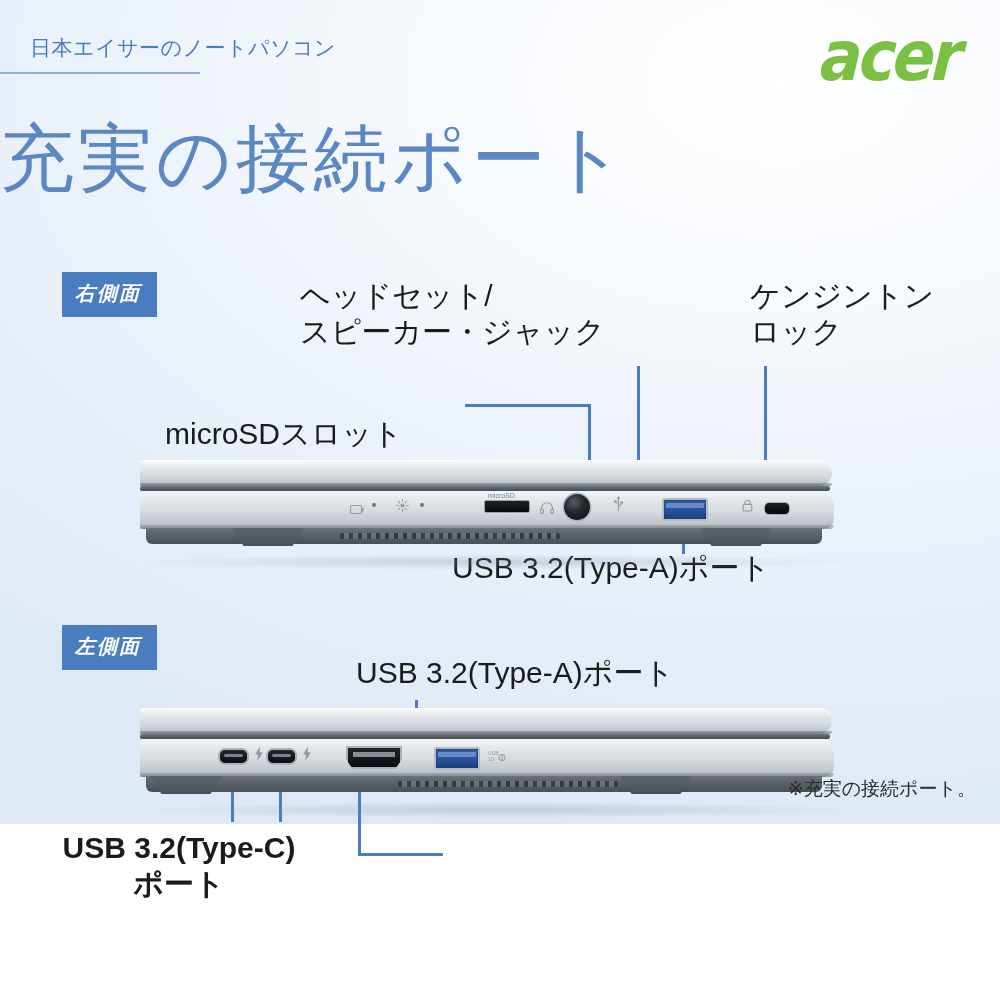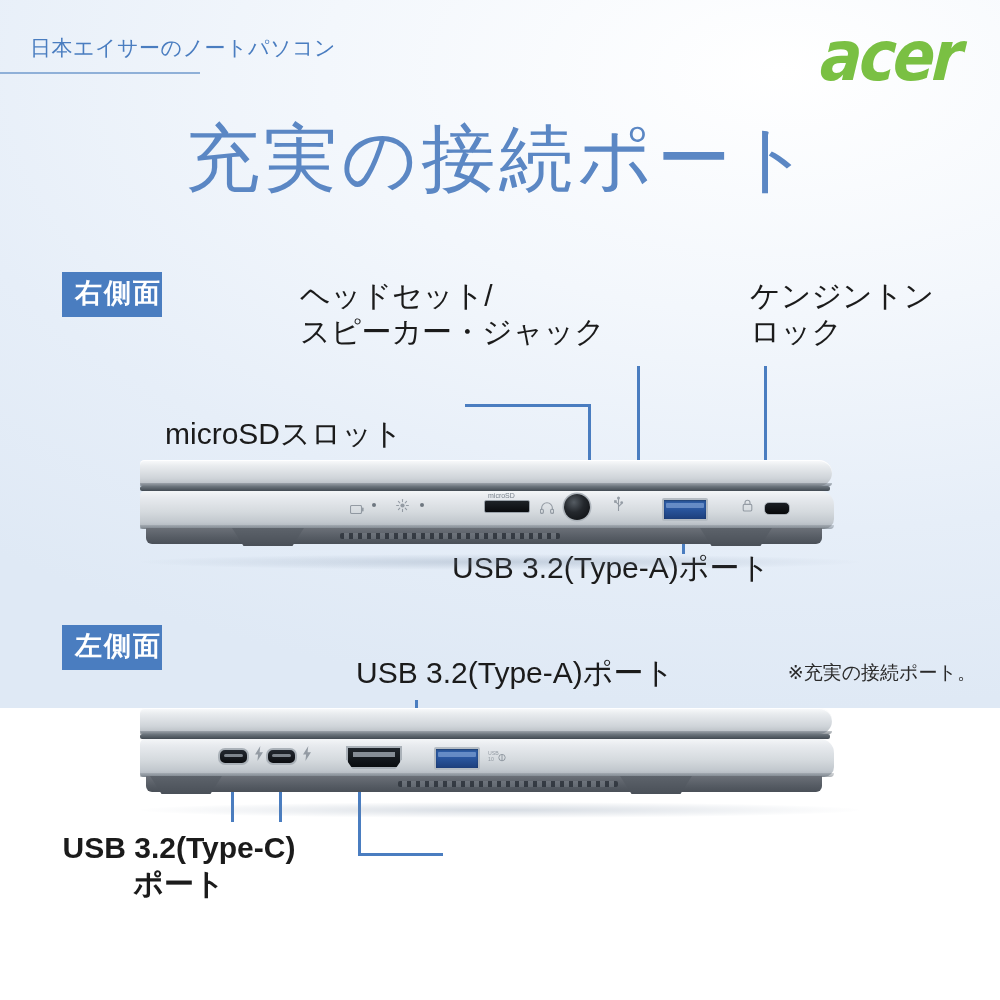--- a/index.html
+++ b/index.html
@@ -2,21 +2,21 @@
 <html><head>
 <meta charset="utf-8">
 <style>
   html,body{margin:0;padding:0;}
   body{
     width:1000px;height:1000px;overflow:hidden;
     font-family:"Liberation Sans","DejaVu Sans",sans-serif;
     background:#ffffff;
   }
   .page{
-    position:relative;width:1000px;height:708px;
+    position:relative;width:1000px;height:824px;
     background:
       radial-gradient(120% 90% at 78% 10%, #ffffff 0%, #f3f7fc 38%, #e6eef8 72%, #dfe9f5 100%),
       linear-gradient(160deg,#eef4fb 0%,#e4edf8 55%,#dde8f4 100%);
   }
 
   
   .hdr-link{
     position:absolute;left:30px;top:34px;
     font-size:21px;color:#4a7dc0;letter-spacing:.5px;
     white-space:nowrap;
@@ -28,30 +28,30 @@
   .acer-logo{
     position:absolute;right:38px;top:22px;
     font-size:62px;line-height:62px;font-weight:700;
     color:#7ac043;font-style:italic;letter-spacing:-3px;
     font-family:"DejaVu Sans",sans-serif;
     transform:scaleY(1.12) skewX(-4deg);transform-origin:right top;
   }
 
   
   .main-title{
-    position:absolute;left:0;right:0;top:118px;text-align:center;
+    position:absolute;left:0;right:0;top:118px;text-align:left;
     font-size:74px;line-height:82px;color:#5b87c4;letter-spacing:4px;
     font-weight:400;
   }
 
   
   .badge{
     position:absolute;background:#4a7dc0;color:#ffffff;
-    font-size:27px;line-height:27px;font-weight:700;
-    padding:8px 0 10px 13px;letter-spacing:2px;
+    font-size:20px;line-height:27px;font-weight:700;
+    padding:8px 16px 10px 13px;letter-spacing:2px;font-style:italic;
   }
   #badge-right{left:62px;top:272px;}
   #badge-left{left:62px;top:625px;}
 
   
   .lbl{position:absolute;color:#1b1b1b;font-size:30px;line-height:36px;white-space:pre-line;}
   #lbl-headset{left:300px;top:278px;width:380px;}
   #lbl-kensington{left:724px;top:278px;width:270px;text-align:left;margin-left:26px;}
   #lbl-microsd{left:165px;top:392px;margin-top:24px;}
   #lbl-usba-top{left:452px;top:550px;}

